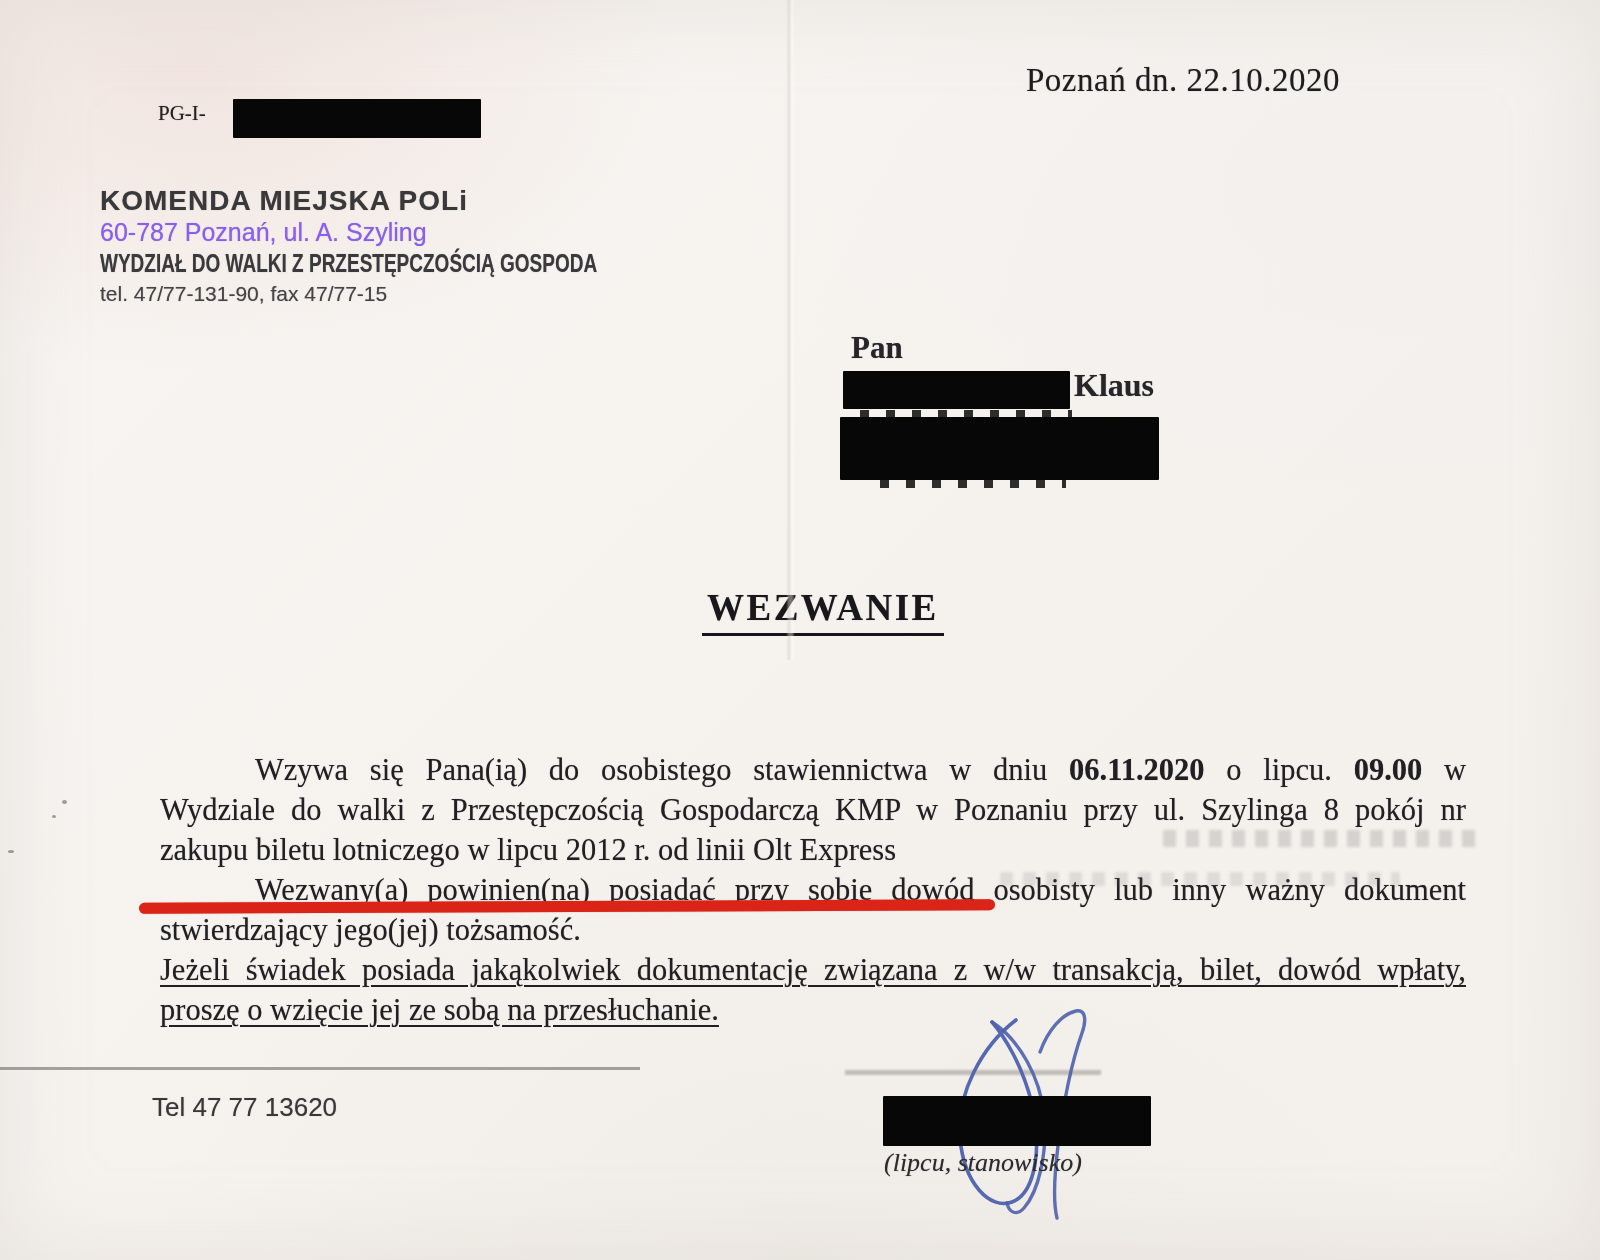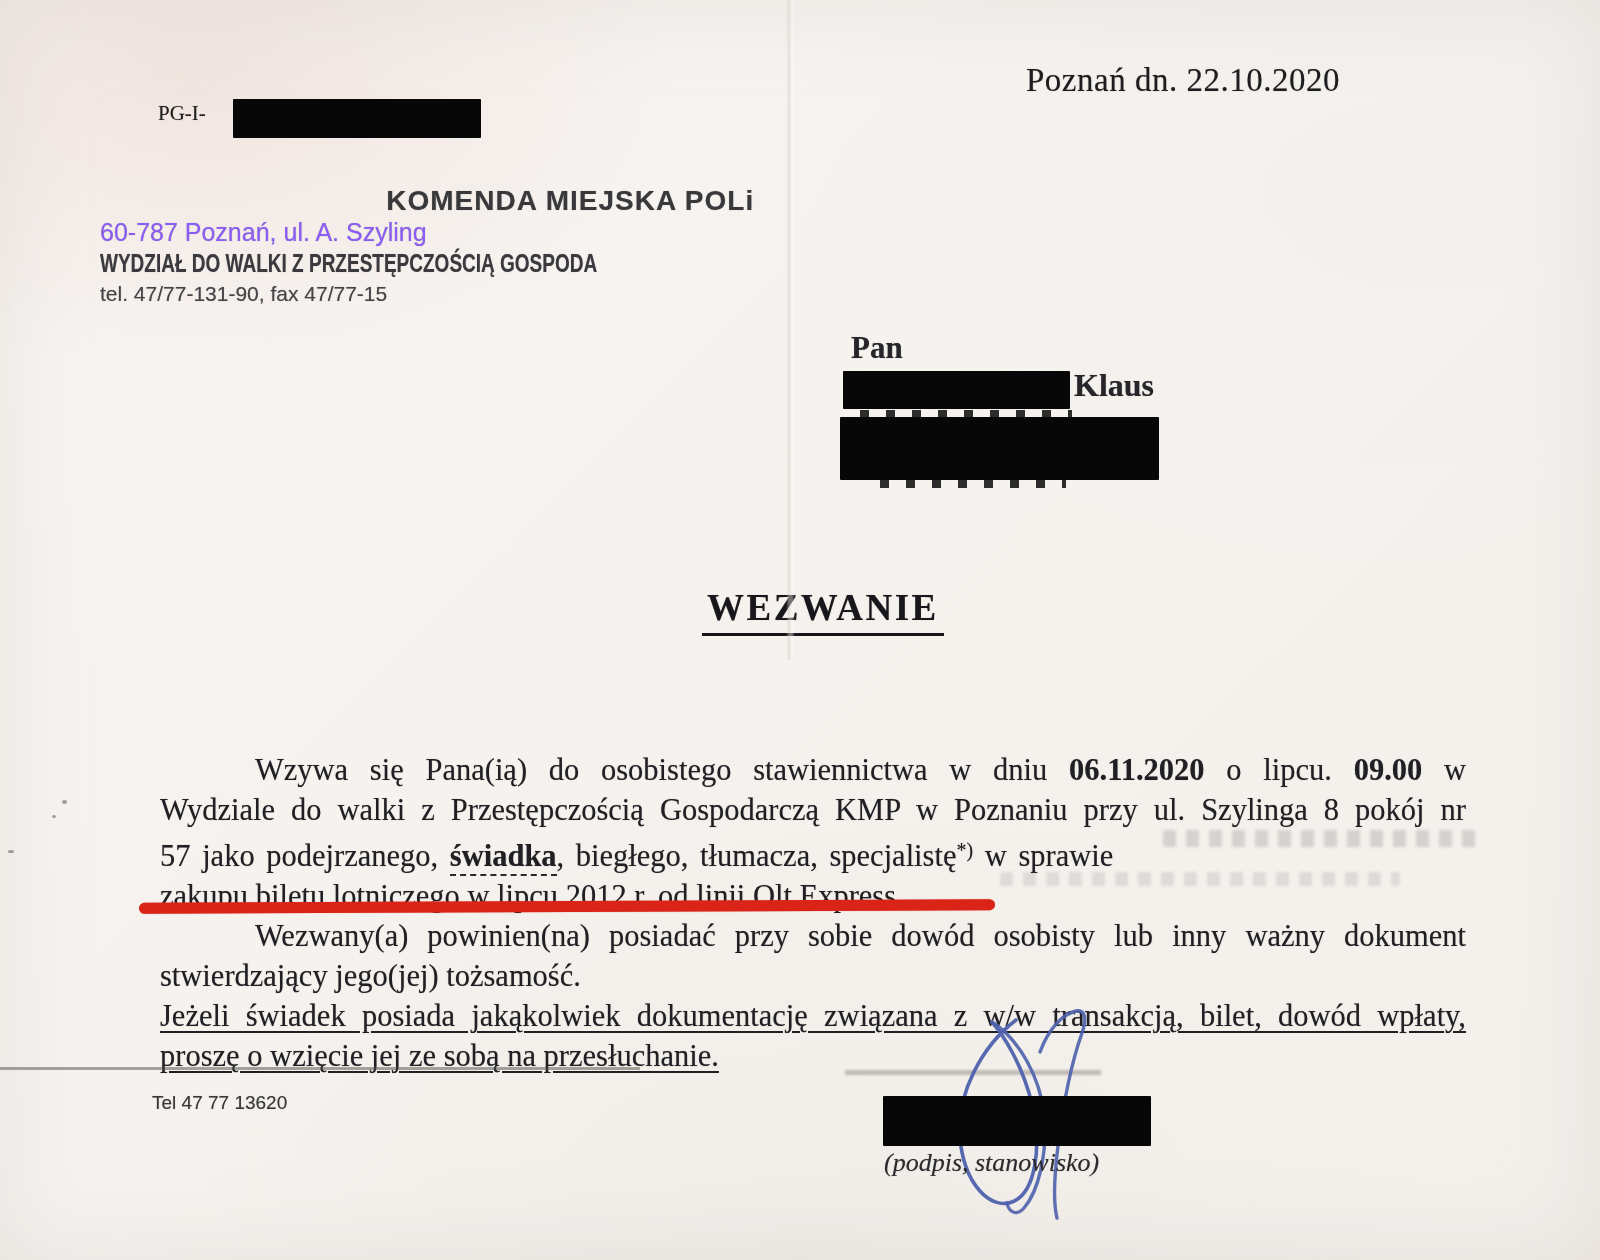--- a/index.html
+++ b/index.html
@@ -17,21 +17,21 @@
   .scan{text-shadow:0 0 1px rgba(30,30,30,0.4);}
   .redact{background:#070707;border-radius:1px;}
   .serif{font-family:"Liberation Serif", serif;}
   .sans{font-family:"Liberation Sans", sans-serif;}
 
   #date-line{left:1026px;top:62px;font-size:33px;color:#1d1d20;letter-spacing:0.5px;}
   #ref-line{left:158px;top:101px;font-size:21px;color:#222;}
   #ref-bar{left:233px;top:99px;width:248px;height:39px;}
 
   #letterhead{left:100px;top:184px;color:#3f3f42;}
-  #lh1{font-size:28px;font-weight:600;letter-spacing:1px;line-height:33px;color:#39393c;text-align:right;}
+  #lh1{font-size:28px;font-weight:600;letter-spacing:1px;line-height:33px;color:#39393c;}
   #lh2{font-size:25px;line-height:31px;color:#8b5cf6;}
   #lh3{font-size:25px;font-weight:700;transform:scaleX(0.76);transform-origin:left center;white-space:nowrap;line-height:30px;color:#3a3a3e;}
   #lh4{font-size:21px;line-height:31px;color:#454549;}
 
   #pan{left:851px;top:330px;font-size:31px;font-weight:700;color:#26262a;}
   #name-bar{left:843px;top:371px;width:227px;height:38px;}
   #surname{left:1074px;top:367px;font-size:32px;font-weight:700;color:#26262a;}
   #addr-bar{left:840px;top:417px;width:319px;height:63px;}
   .peek{background:repeating-linear-gradient(90deg,#0a0a0a 0 9px, transparent 9px 26px);opacity:.85;}
   #peek-top{left:860px;top:410px;width:212px;height:7px;}
@@ -51,21 +51,21 @@
 
   #red-underline{left:139px;top:901px;width:856px;height:11px;background:#d92417;border-radius:7px;
     transform:rotate(-0.25deg);box-shadow:0 0 1px rgba(217,36,23,0.6);}
 
   .smudge{background:repeating-linear-gradient(90deg, rgba(105,100,98,0.22) 0 13px, transparent 13px 23px);
     filter:blur(1.6px);border-radius:3px;}
   #smudge-a{left:1163px;top:830px;width:322px;height:17px;}
   #smudge-b{left:1000px;top:872px;width:400px;height:14px;opacity:.7;}
   .speck{background:rgba(70,68,66,0.5);border-radius:50%;filter:blur(0.5px);}
 
-  #phone{left:152px;top:1092px;font-size:19px;color:#38383b;font-family:"Liberation Sans",sans-serif;}
+  #phone{left:152px;top:1092px;font-size:26px;color:#38383b;font-family:"Liberation Sans",sans-serif;}
   #crease-1{left:0;top:1067px;width:640px;height:3px;background:rgba(82,79,75,0.5);filter:blur(0.7px);}
   #crease-2{left:845px;top:1070px;width:256px;height:5px;background:rgba(112,106,100,0.38);filter:blur(1.2px);}
   #fold-v{left:786px;top:0;width:9px;height:660px;
     background:linear-gradient(90deg, rgba(210,200,192,0.0), rgba(215,205,198,0.5), rgba(255,255,255,0.4), rgba(210,200,192,0.0));}
 
   #signature{left:920px;top:1006px;width:190px;height:214px;z-index:1;}
   #sig-bar{left:883px;top:1096px;width:268px;height:50px;z-index:2;}
   #sig-caption{left:884px;top:1148px;font-size:26px;font-style:italic;color:#2b2b2e;z-index:3;}
 </style>
 </head>
@@ -88,21 +88,20 @@
 <div class="abs scan serif" id="surname">Klaus</div>
 <div class="abs redact" id="addr-bar"></div>
 <div class="abs peek" id="peek-top"></div>
 <div class="abs peek" id="peek-bottom"></div>
 
 <div class="abs scan serif" id="doc-title">WEZWANIE</div>
 
 <div class="abs scan" id="body-block">
   <div class="jline indent"><span>Wzywa się Pana(ią) do osobistego stawiennictwa w dniu </span><span class="b">06.11.2020</span><span> o lipcu. </span><span class="b">09.00</span><span> w</span></div>
   <div class="jline">Wydziale do walki z Przestępczością Gospodarczą KMP w Poznaniu przy ul. Szylinga 8 pokój nr</div>
-  <div class="nline" style="word-spacing:4px;"><span>57 jako podejrzanego, </span><span class="witness">świadka</span><span>, biegłego, tłumacza, specjalistę</span><span class="sup">*)</span><span> w sprawie</span></div>
   <div class="nline">zakupu biletu lotniczego w lipcu 2012 r. od linii Olt Express</div>
   <div class="jline indent">Wezwany(a) powinien(na) posiadać przy sobie dowód osobisty lub inny ważny dokument</div>
   <div class="nline">stwierdzający jego(jej) tożsamość.</div>
   <div class="jline uline">Jeżeli świadek posiada jakąkolwiek dokumentację związana z w/w transakcją, bilet, dowód wpłaty,</div>
   <div class="nline uline">proszę o wzięcie jej ze sobą na przesłuchanie.</div>
 </div>
 
 <div class="abs" id="red-underline"></div>
 
 <div class="abs smudge" id="smudge-a"></div>
@@ -116,13 +115,13 @@
 <div class="abs" id="crease-2"></div>
 
 <div class="abs scan" id="phone">Tel 47 77 13620</div>
 
 <svg class="abs" id="signature" viewBox="0 0 190 214" fill="none">
   <path d="M96 14 C62 40 36 88 40 132 C44 178 70 204 92 196 C116 187 122 140 112 98 C102 58 84 30 72 16" stroke="#4d61ad" stroke-width="3.6" stroke-linecap="round" opacity="0.95"></path>
   <path d="M72 16 C100 34 120 72 124 108 C128 148 118 186 104 202 C97 210 89 207 87 197" stroke="#4d61ad" stroke-width="3.4" stroke-linecap="round" opacity="0.9"></path>
   <path d="M120 46 C128 24 142 8 156 5 C165 3 167 13 162 27 C152 55 143 100 138 140 C134 172 133 196 137 212" stroke="#4d61ad" stroke-width="3.4" stroke-linecap="round" opacity="0.9"></path>
 </svg>
 <div class="abs redact" id="sig-bar"></div>
-<div class="abs scan serif" id="sig-caption">(podpis, stanowisko)</div>
+<div class="abs scan serif" id="sig-caption">(lipcu, stanowisko)</div>
 
 </body></html>

